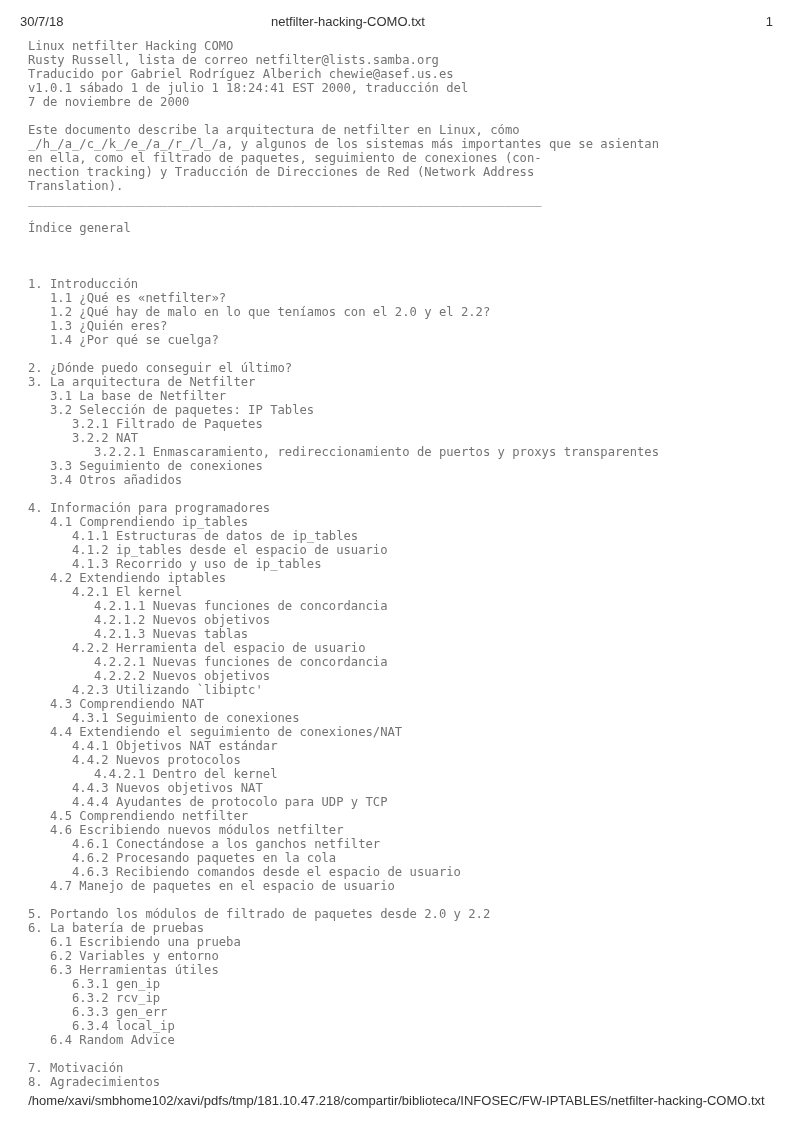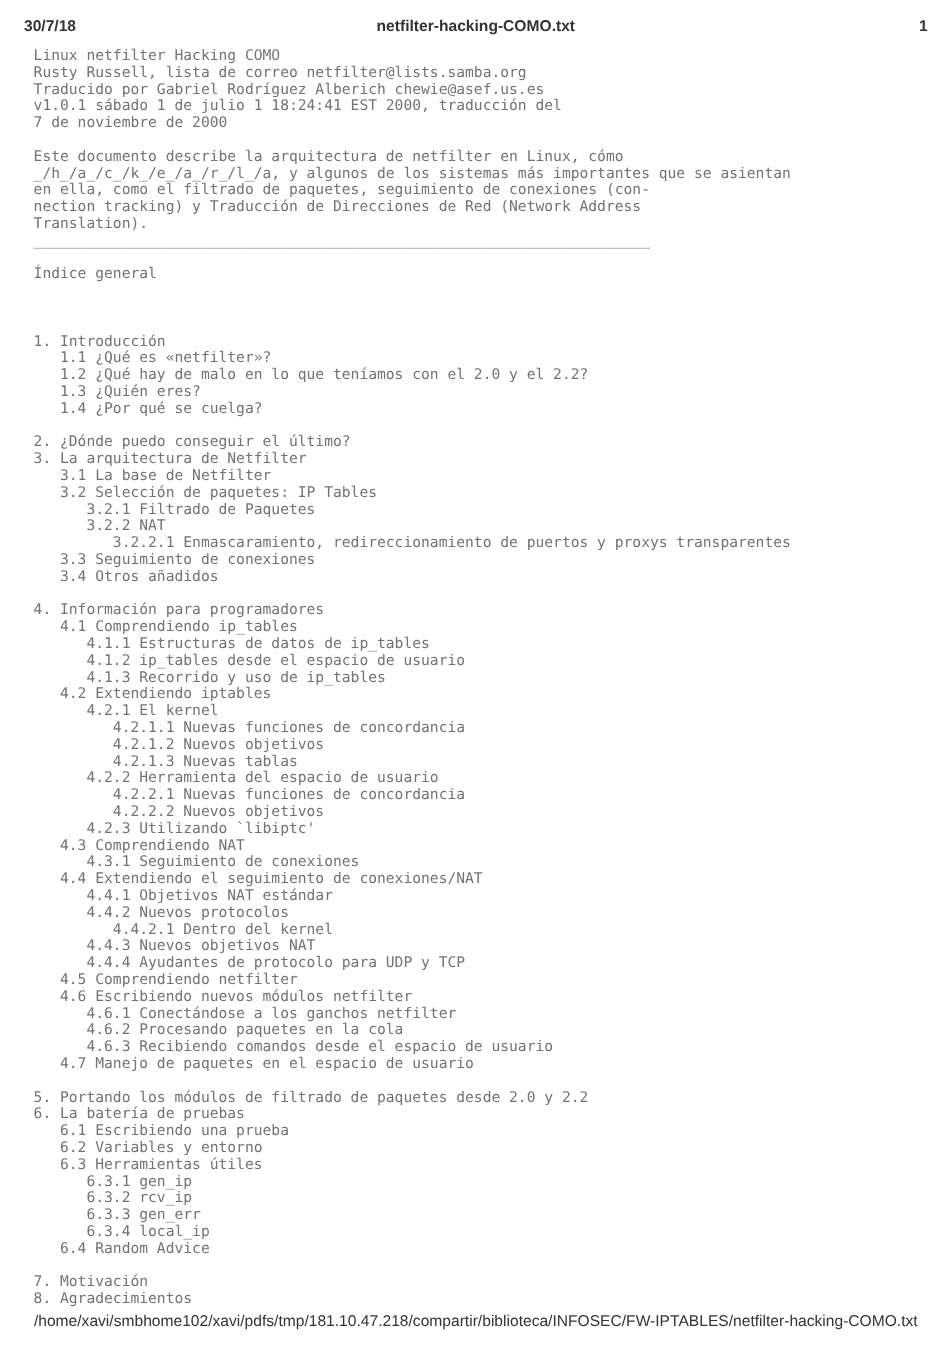--- a/index.html
+++ b/index.html
@@ -10,24 +10,23 @@
       font-family: Arial, Helvetica, sans-serif;
       font-size: 13px;
       position: relative;
     }
     .hdr {
       display: flex;
       justify-content: space-between;
       padding: 14px 20px 6px 20px;
       font-size: 13px;
       color: #333;
-      font-weight: bold;
     }
     .hdr .left { flex: 1; text-align: left; }
-    .hdr .ctr { flex: 1; text-align: center; }
+    .hdr .ctr { flex: 1; }
     .hdr .right { flex: 1; text-align: right; }
     .content {
       font-family: "DejaVu Sans Mono","Menlo","Consolas",monospace;
       font-size: 12.2px;
       line-height: 14px;
       white-space: pre;
       padding: 4px 0 0 28px;
       color: #737373;
     }
     .ftr {

